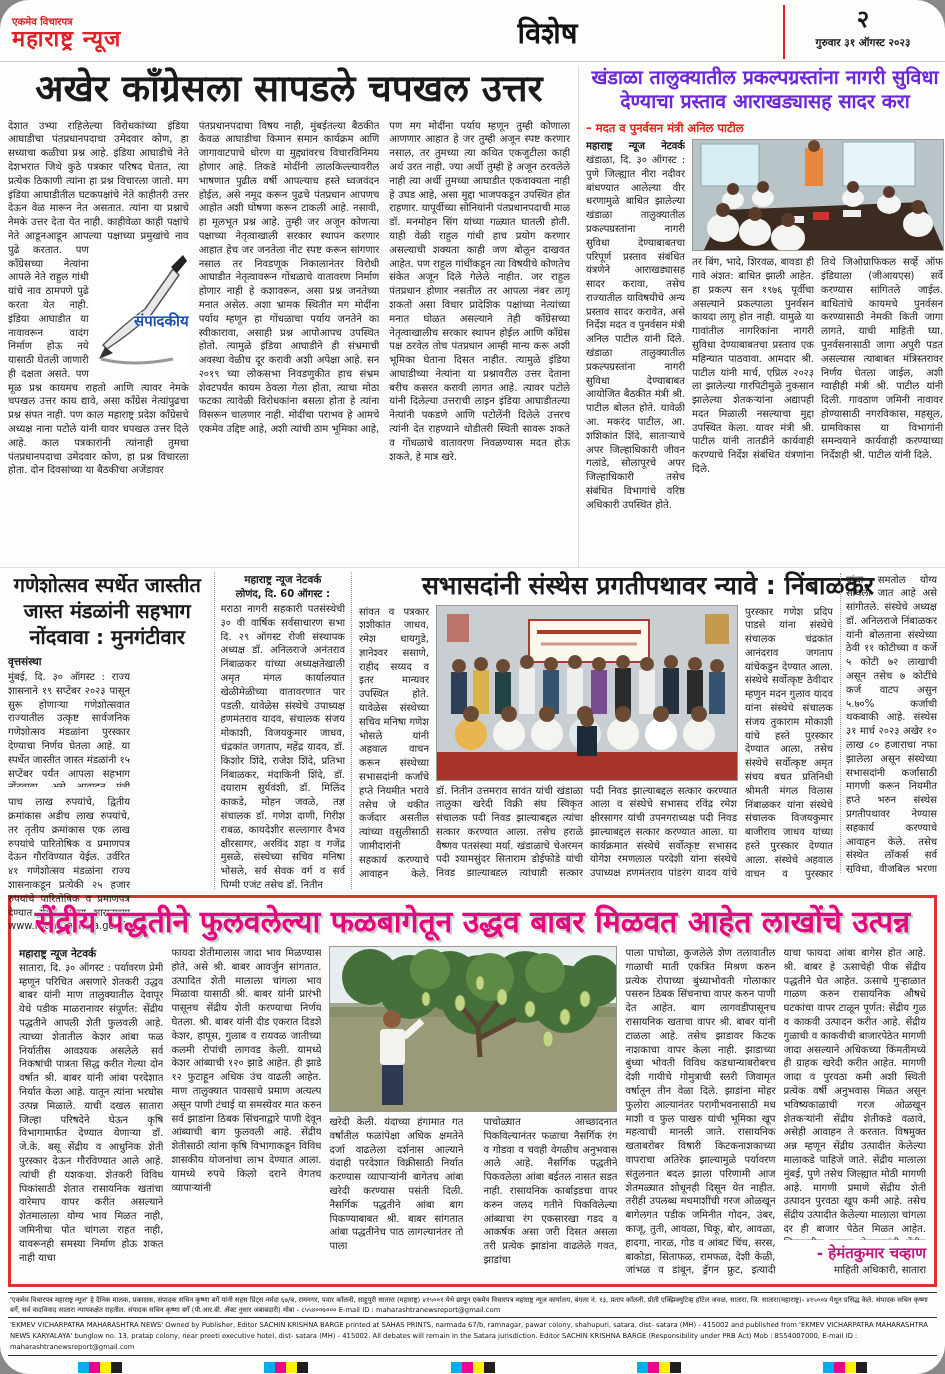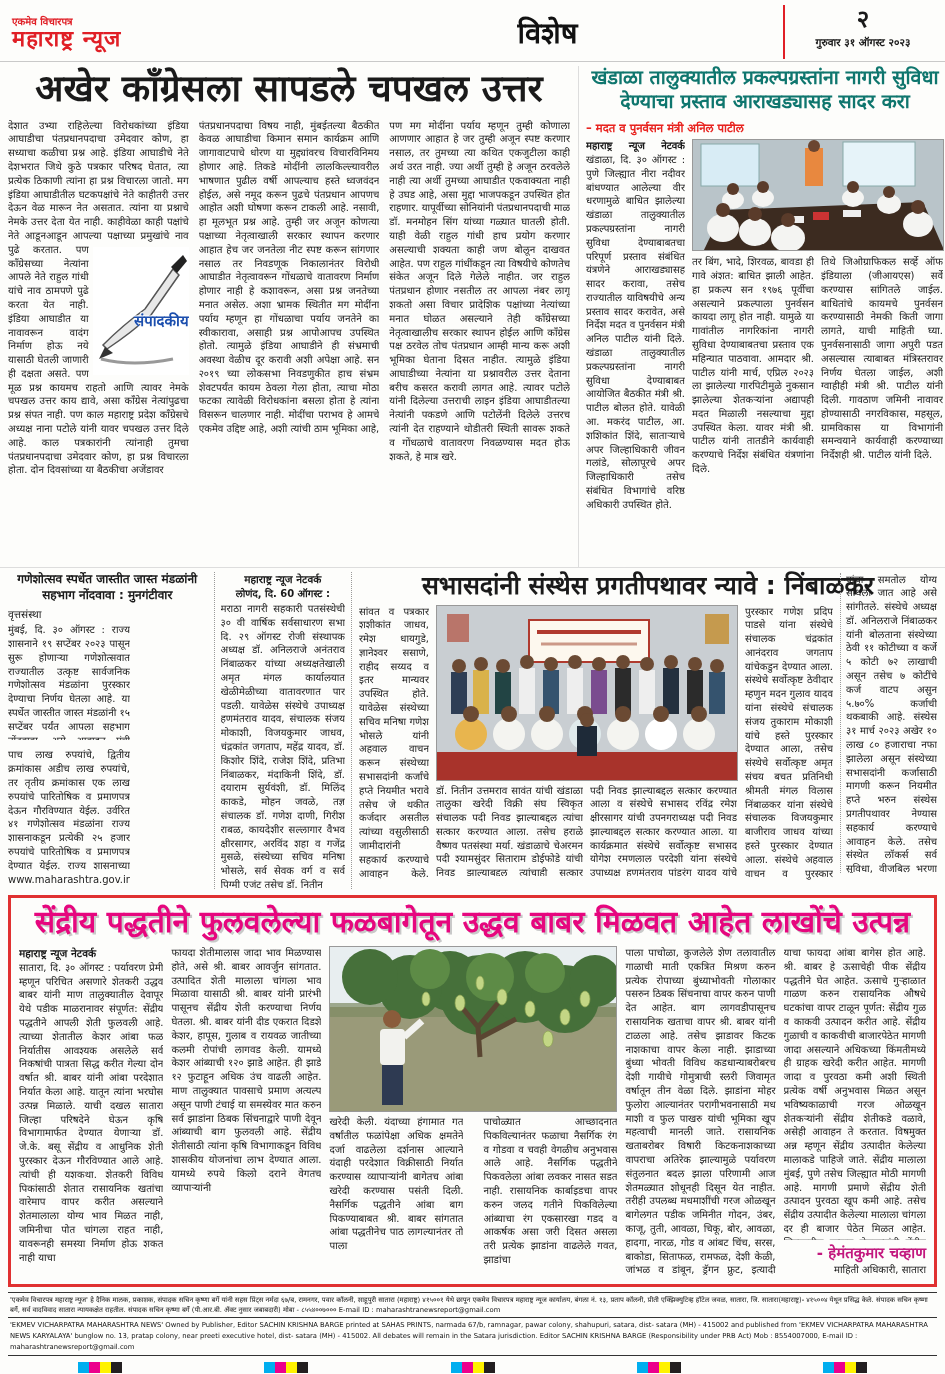--- a/index.html
+++ b/index.html
@@ -1,18 +1,18 @@
 <!DOCTYPE html>
 <html lang="mr"><head>
 <meta charset="utf-8">
 <style>
   * { margin:0; padding:0; box-sizing:border-box; }
   body { background:#888; font-family:"DejaVu Sans", sans-serif; }
   .page { width:945px; height:1374px; margin:0 auto; background:#fdfdfb; color:#1a1a1a;
-          position:relative; overflow:hidden; }
+          position:relative; overflow:hidden;border-radius:29px; }
 
   
   .masthead { height:62px; display:flex; align-items:center; padding:4px 12px 2px;
               border-bottom:1px solid #c9c9c9; position:relative; }
   .mast-left { width:300px; }
   .tagline { color:#e01f26; font-size:10px; font-weight:bold; }
   .paper-title { color:#e01f26; font-size:22px; font-weight:bold; line-height:1.0; letter-spacing:1px; }
   .mast-center { flex:1; text-align:center; }
   .section-name { font-size:29px; font-weight:bold; color:#111; }
   .mast-right { width:150px; text-align:center; border-left:2px solid #e01f26; padding:2px 0 0 8px; height:54px; }
@@ -28,34 +28,34 @@
   .top-section { display:flex; height:505px; padding:4px 8px 0; gap:8px; }
   .editorial-art { width:562px; }
   .editorial-art h1 { font-size:37px; font-weight:bold; text-align:center; line-height:1.15; padding:2px 0 8px; }
   .ed-cols { display:flex; gap:10px; height:420px; }
   .ed-col { width:181px; }
   .ed-illus { float:right; width:96px; height:128px; margin:4px 0 2px 4px; position:relative; }
   .ed-illus .lbl { position:absolute; right:0; top:64px; color:#1c4fae; font-weight:bold; font-size:15px;
                    text-shadow:1px 1px 0 #fff, -1px -1px 0 #fff; }
 
   .khandala { width:366px; border-left:1px solid #ddd; padding-left:7px; }
-  .khandala h2 { color:#0f766e; font-size:19.5px; font-weight:bold; text-align:center; line-height:1.25; padding-bottom:4px; }
+  .khandala h2 { color:#6d28d9; font-size:19.5px; font-weight:bold; text-align:center; line-height:1.25; padding-bottom:4px; }
   .kh-byline { color:#e8231f; font-weight:bold; font-size:11.5px; line-height:1.25; padding:2px 0 4px; }
   .kh-body { display:flex; gap:7px; }
   .kh-col1 { width:100px; height:400px; }
   .kh-right { width:252px; }
   .kh-photo { width:252px; height:112px; border:1px solid #999; overflow:hidden; }
   .kh-lower { display:flex; gap:7px; margin-top:4px; }
   .kh-colx { width:122px; height:282px; }
 
   
   .mid-section { display:flex; height:322px; padding:4px 8px 0; gap:7px; border-top:1px solid #ddd; }
   .ganesh { width:252px; }
-  .ganesh h2 { font-size:12px; font-weight:bold; text-align:center; line-height:1.3; padding-bottom:3px; }
-  .g-byline { font-weight:normal; font-size:10.5px; padding:1px 0 2px; }
+  .ganesh h2 { font-size:20px; font-weight:bold; text-align:center; line-height:1.3; padding-bottom:3px; }
+  .g-byline { font-weight:bold; font-size:10.5px; padding:1px 0 2px; }
   .g-cols { display:flex; gap:8px; height:262px;flex-direction:column; }
   .g-col { width:122px; }
   .lonand { width:172px; border-left:1px dotted #999; border-right:1px dotted #999; padding:0 6px; }
   .lonand .net { font-weight:bold; font-size:10.5px; text-align:center; }
   .lonand .dl { font-weight:bold; font-size:10px; text-align:center; padding-bottom:2px; }
   .lonand .colstxt { height:286px; }
   .sabhasad { flex:1; }
   .sabhasad h2 { font-size:25px; font-weight:bold; text-align:center; line-height:1.1; padding-bottom:5px; }
   .sb-body { display:flex; gap:7px; }
   .sb-adj { width:70px; height:276px; }
@@ -317,21 +317,21 @@
             <g>
               <circle cx="62" cy="72" r="9" fill="#8a5c3b"></circle>
               <rect x="50" y="82" width="25" height="36" rx="4" fill="#f2f2ee"></rect>
               <rect x="52" y="118" width="21" height="40" fill="#2e3a52"></rect>
               <path d="M74 90 L92 74" stroke="#f2f2ee" stroke-width="7"></path>
             </g>
           </svg>
         </div>
         <div class="bx-sub">
           <div class="bx-subcol colstxt col">खरेदी केली. यंदाच्या हंगामात गत वर्षांतील फळांपेक्षा अधिक क्षमतेने दर्जा वाढलेला दर्शनास आल्याने यंदाही परदेशात विक्रीसाठी निर्यात करण्यास व्यापाऱ्यांनी बागेतच आंबा खरेदी करण्यास पसंती दिली. नैसर्गिक पद्धतीने आंबा बाग पिकण्याबाबत श्री. बाबर सांगतात आंबा पद्धतीनेच पाठ लागल्यानंतर तो पाला</div>
-          <div class="bx-subcol colstxt col">पाचोळ्यात आच्छादनात पिकविल्यानंतर फळाचा नैसर्गिक रंग व गोडवा व चवही वेगळीच अनुभवास आले आहे. नैसर्गिक पद्धतीने पिकवलेला आंबा लवकर नासत सडत नाही. रासायनिक कार्बाइडचा वापर करुन जलद गतीने पिकविलेल्या आंब्याचा रंग एकसारखा गडद व आकर्षक असा जरी दिसत असला तरी प्रत्येक झाडांना वाढलेले गवत, झाडांचा</div>
+          <div class="bx-subcol colstxt col">पाचोळ्यात आच्छादनात पिकविल्यानंतर फळाचा नैसर्गिक रंग व गोडवा व चवही वेगळीच अनुभवास आले आहे. नैसर्गिक पद्धतीने पिकवलेला आंबा बईतल नासत सडत नाही. रासायनिक कार्बाइडचा वापर करुन जलद गतीने पिकविलेल्या आंब्याचा रंग एकसारखा गडद व आकर्षक असा जरी दिसत असला तरी प्रत्येक झाडांना वाढलेले गवत, झाडांचा</div>
         </div>
       </div>
       <div class="bx-colC colstxt col">पाला पाचोळा, कुजलेले शेण तलावातील गाळाची माती एकत्रित मिश्रण करुन प्रत्येक रोपाच्या बुंध्याभोवती गोलाकार पसरुन ठिबक सिंचनाचा वापर करुन पाणी देत आहेत. बाग लागवडीपासूनच रासायनिक खताचा वापर श्री. बाबर यांनी टाळला आहे. तसेच झाडावर किटक नाशकाचा वापर केला नाही. झाडाच्या बुंध्या भोवती विविध कडधान्याबरोबरच देशी गायीचे गोमुत्राची स्लरी जिवामृत वर्षातून तीन वेळा दिले. झाडांना मोहर फुलोरा आल्यानंतर परागीभवनासाठी मध माशी व फुल पाखरु यांची भूमिका खूप महत्वाची मानली जाते. रासायनिक खताबरोबर विषारी किटकनाशकाच्या वापराचा अतिरेक झाल्यामुळे पर्यावरण संतुलनात बदल झाला परिणामी आज शेतमळ्यात शोधूनही दिसून येत नाहीत. तरीही उपलब्ध मधमाशींची गरज ओळखून बागेलगत पडीक जमिनीत गोदन, उंबर, काजू, तुती, आवळा, चिकू, बोर, आवळा, हादगा, नारळ, गोड व आंबट चिंच, सरस, बाकोडा, सिताफळ, रामफळ, देशी केळी, जांभळ व डांबून, ड्रॅगन फ्रुट, इत्यादी प्रकारची देशी विदेशी फळ-फुलांचीही लागवड केली यामुळे बागेत मधमाशांचा वावर वाढू लागला</div>
       <div class="bx-colD">
         <div class="colstxt col" style="flex:1">याचा फायदा आंबा बागेस होत आहे. श्री. बाबर हे ऊसाचेही पीक सेंद्रीय पद्धतीने घेत आहेत. ऊसाचे गुऱ्हाळात गाळण करुन रासायनिक औषधे घटकांचा वापर टाळून पूर्णत: सेंद्रीय गुळ व काकवी उत्पादन करीत आहे. सेंद्रीय गुळाची व काकवीची बाजारपेठेत मागणी जादा असल्याने अधिकच्या किंमतीमध्ये ही ग्राहक खरेदी करीत आहेत. मागणी जादा व पुरवठा कमी अशी स्थिती प्रत्येक वर्षी अनुभवास मिळत असून भविष्यकाळाची गरज ओळखून शेतकऱ्यांनी सेंद्रीय शेतीकडे वळावे, असेही आवाहन ते करतात. विषमुक्त अन्न म्हणून सेंद्रीय उत्पादीत केलेल्या मालाकडे पाहिजे जाते. सेंद्रीय मालाला मुंबई, पुणे तसेच जिल्ह्यात मोठी मागणी आहे. मागणी प्रमाणे सेंद्रीय शेती उत्पादन पुरवठा खूप कमी आहे. तसेच सेंद्रीय उत्पादीत केलेल्या मालाला चांगला दर ही बाजार पेठेत मिळत आहेत. जिल्ह्यातील बऱ्याच शेतकऱ्यांनी सेंद्रीय शेतीतून आर्थिक उत्पन्न वाढविले आहे. शेतकऱ्यांनी जास्तीत जास्त सेंद्रीय शेतीकडे वळून विषमुक्त शेती करावी याला सर्वोतोपरी सहकार्य कृषि विभाग करेल.</div>
         <div class="sign">- हेमंतकुमार चव्हाण</div>
         <div class="sign-title">माहिती अधिकारी, सातारा</div>
       </div>
     </div>
   </div>

